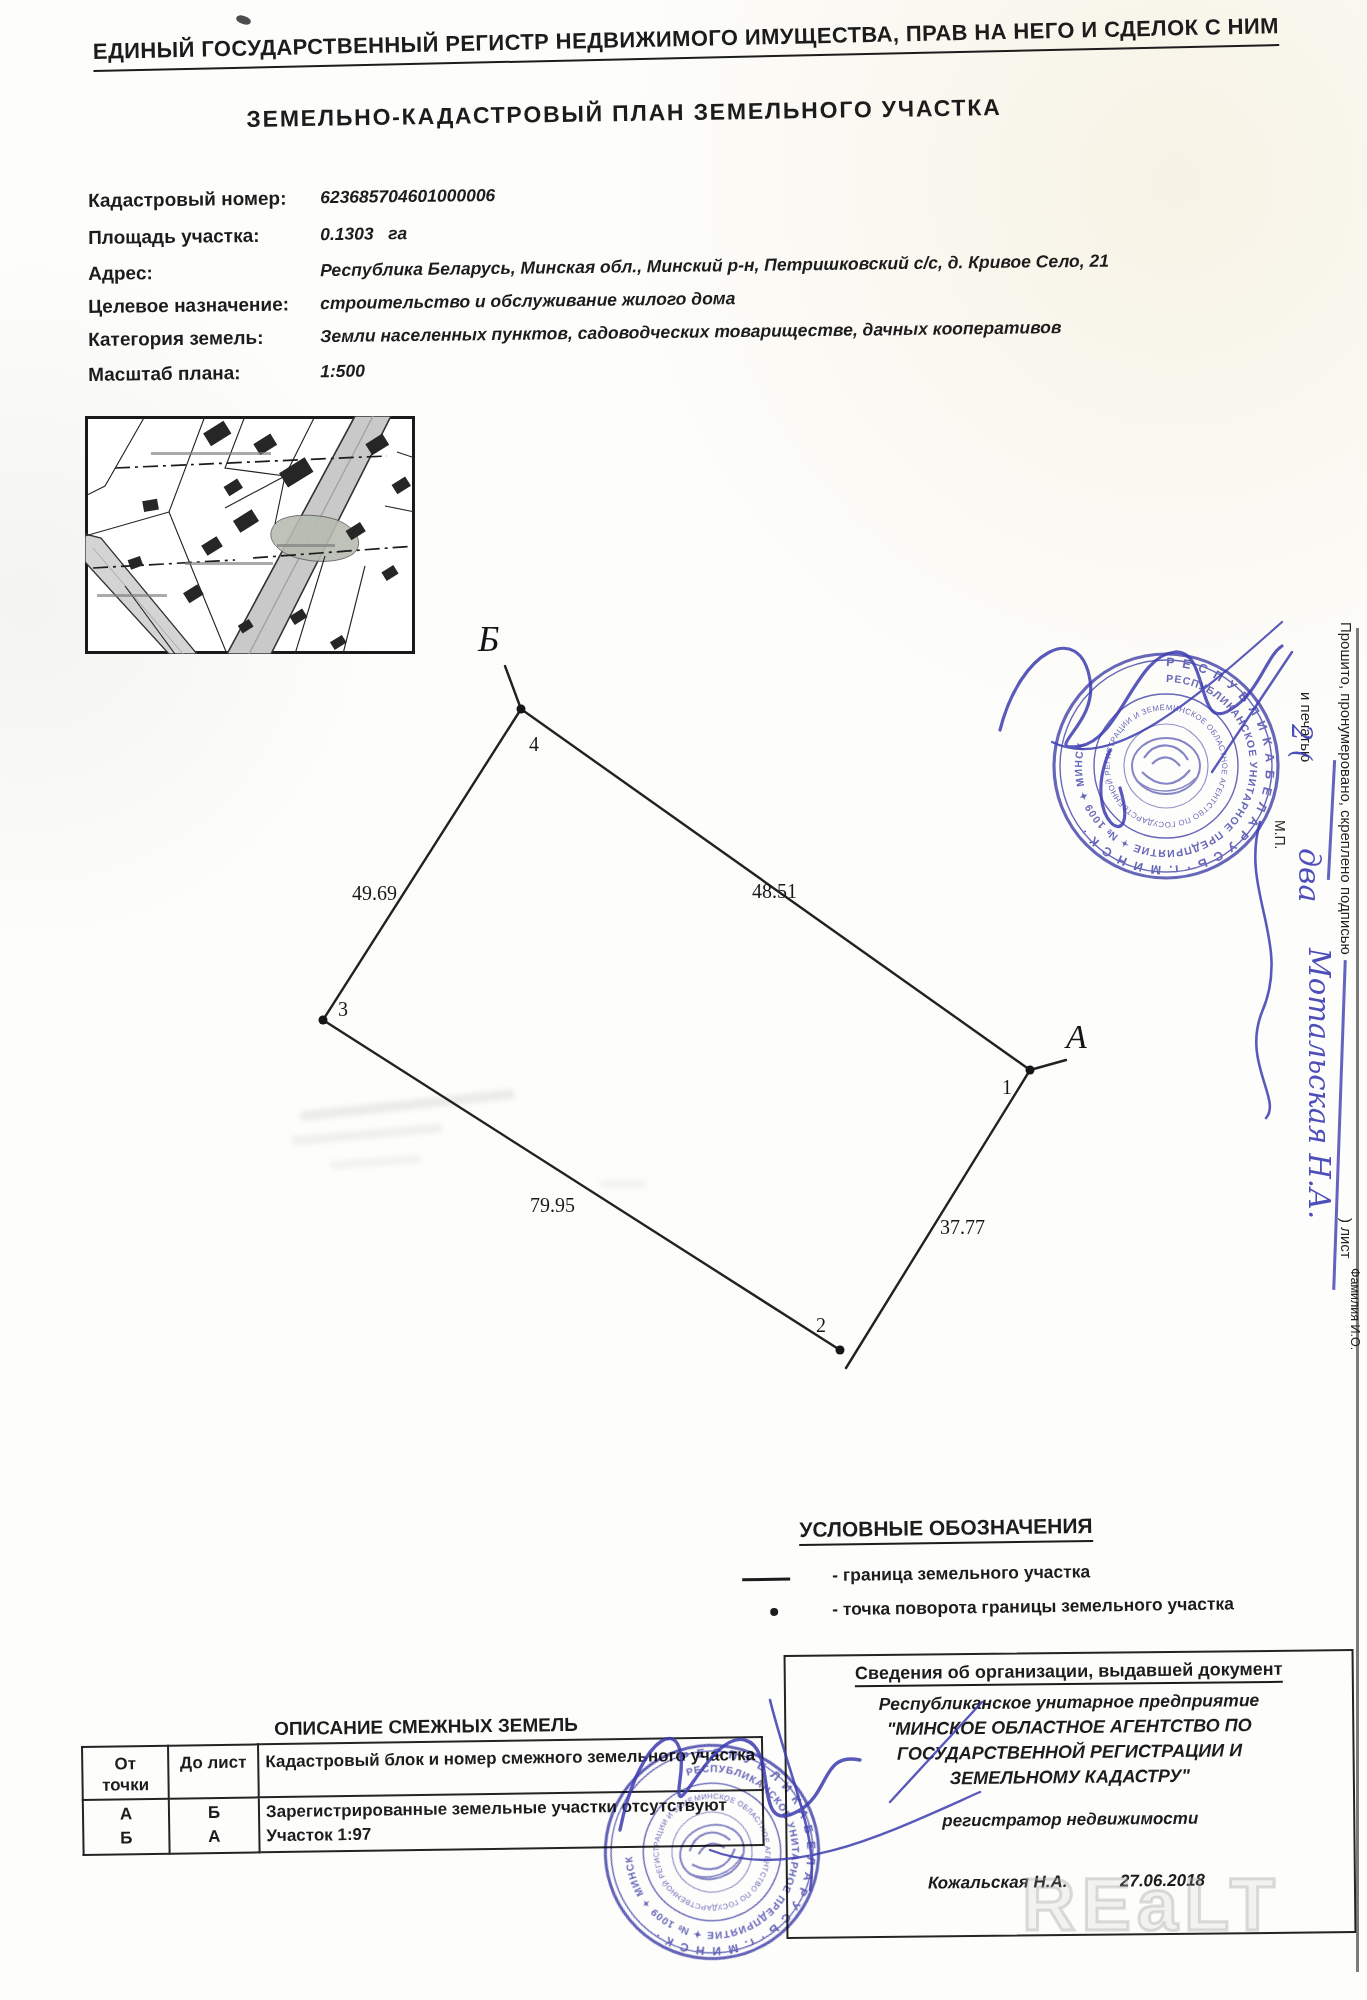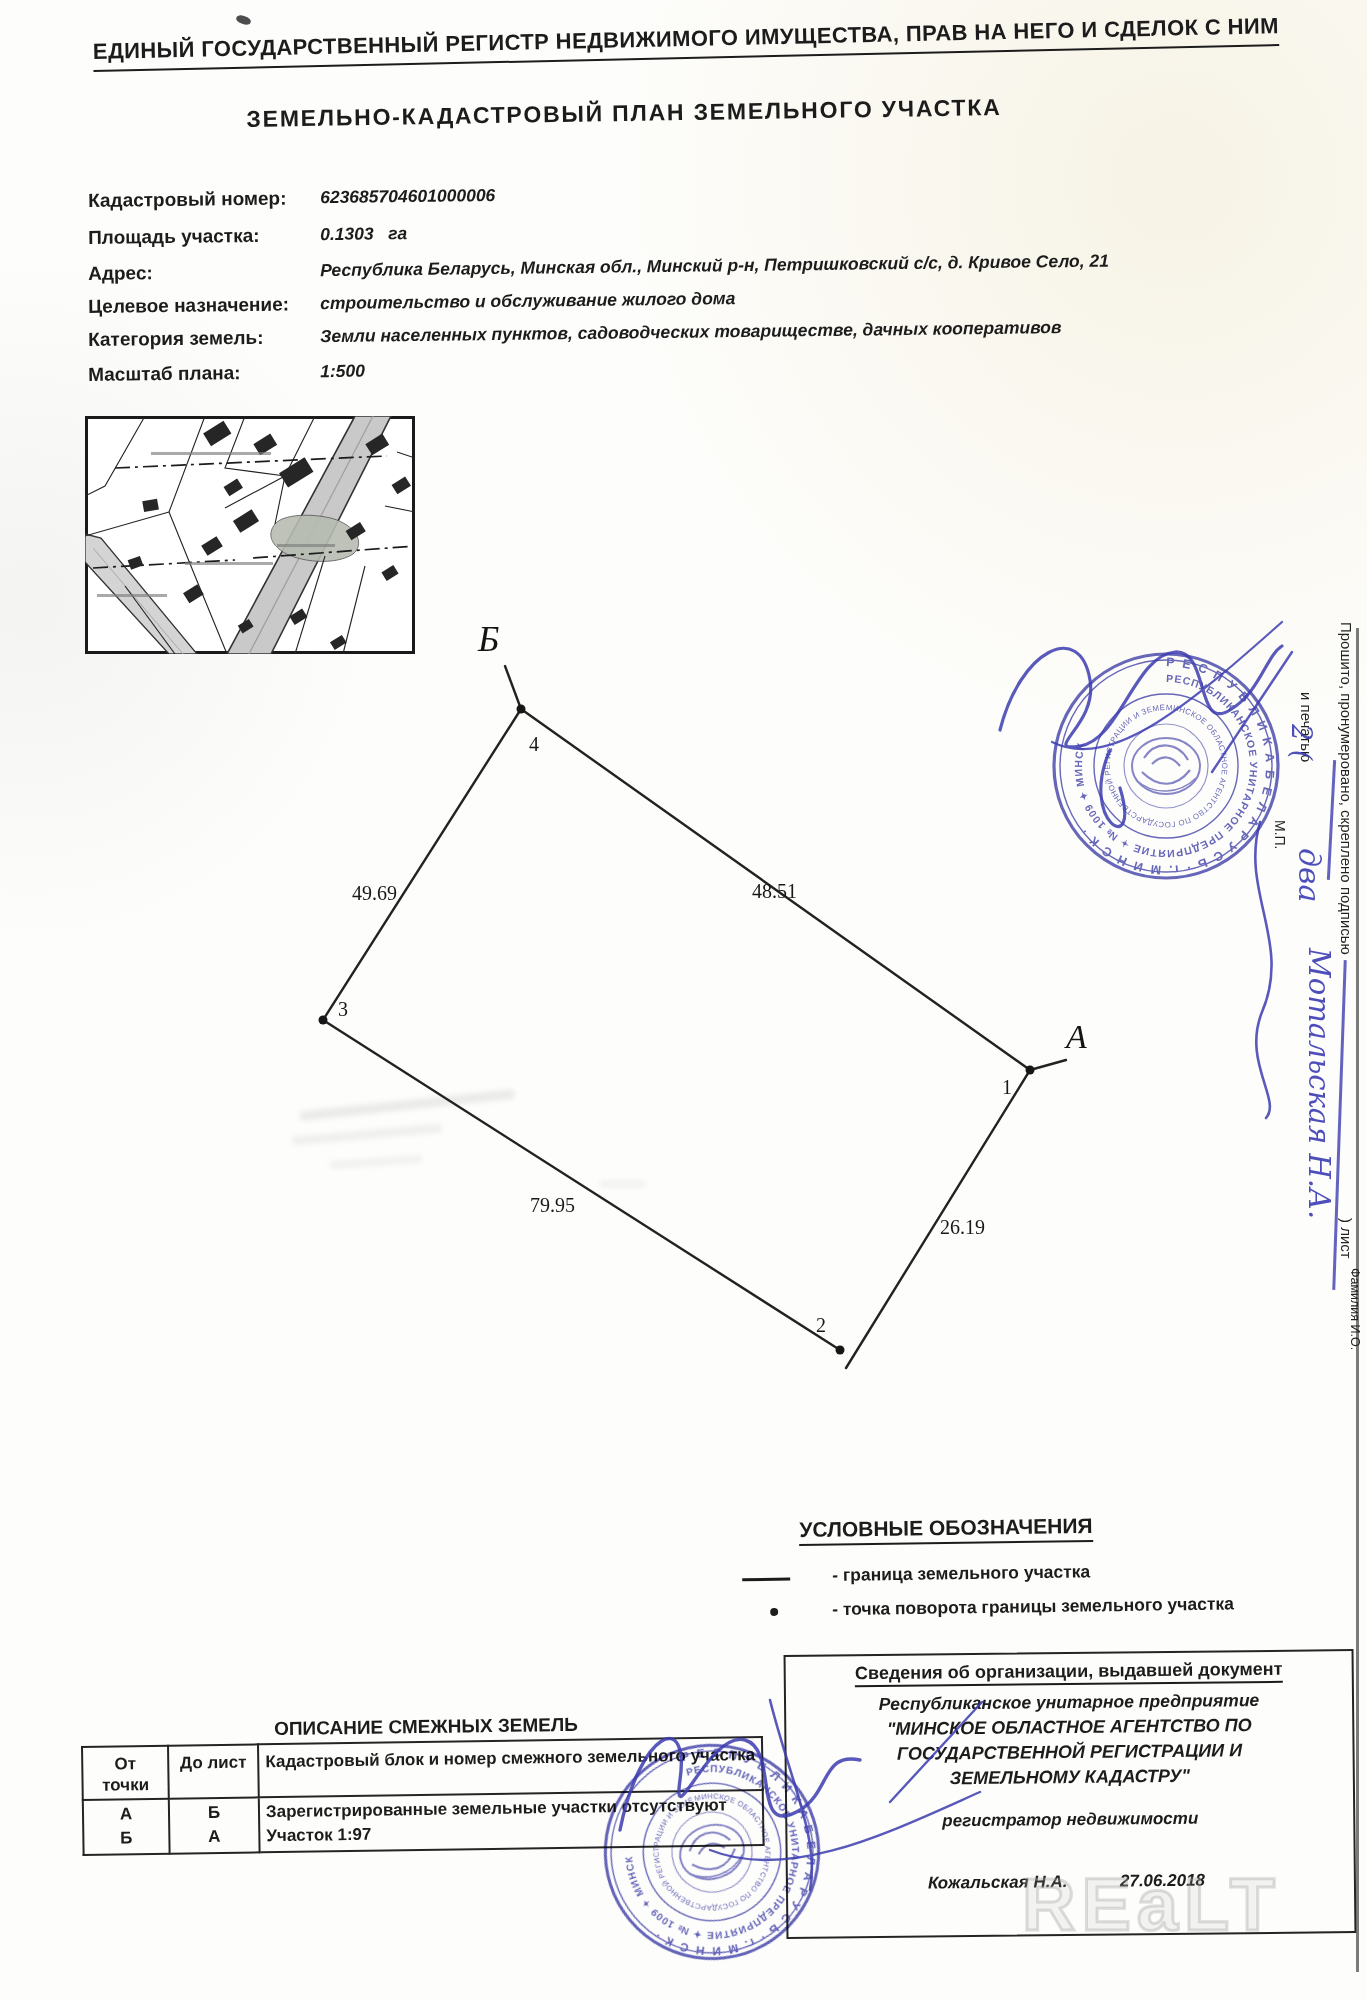--- a/index.html
+++ b/index.html
@@ -156,21 +156,21 @@
 
   <div class="abs ptlabel" style="left:478px;top:618px;">Б</div>
   <div class="abs ptlabel" style="left:1066px;top:1018px;font-size:34px;">А</div>
   <div class="abs vlabel" style="left:529px;top:733px;">4</div>
   <div class="abs vlabel" style="left:338px;top:998px;">3</div>
   <div class="abs vlabel" style="left:1002px;top:1076px;">1</div>
   <div class="abs vlabel" style="left:816px;top:1314px;">2</div>
   <div class="abs dim" style="left:352px;top:882px;">49.69</div>
   <div class="abs dim" style="left:752px;top:880px;">48.51</div>
   <div class="abs dim" style="left:530px;top:1194px;">79.95</div>
-  <div class="abs dim" style="left:940px;top:1216px;">26.19</div>
+  <div class="abs dim" style="left:940px;top:1216px;">37.77</div>
 
   <div class="abs legend-title">
     <span>УСЛОВНЫЕ ОБОЗНАЧЕНИЯ</span>
   </div>
   <div class="abs" style="left:742px;top:1562px;width:600px;transform:rotate(-0.8deg);">
     <span style="position:absolute;left:0;top:12px;width:48px;height:3px;background:#1c1c1c;"></span>
     <span class="legend-item" style="position:absolute;left:90px;top:0;">- граница земельного участка</span>
   </div>
   <div class="abs" style="left:742px;top:1596px;width:620px;transform:rotate(-0.8deg);">
     <span style="position:absolute;left:28px;top:8px;width:8px;height:8px;border-radius:50%;background:#1c1c1c;"></span>

